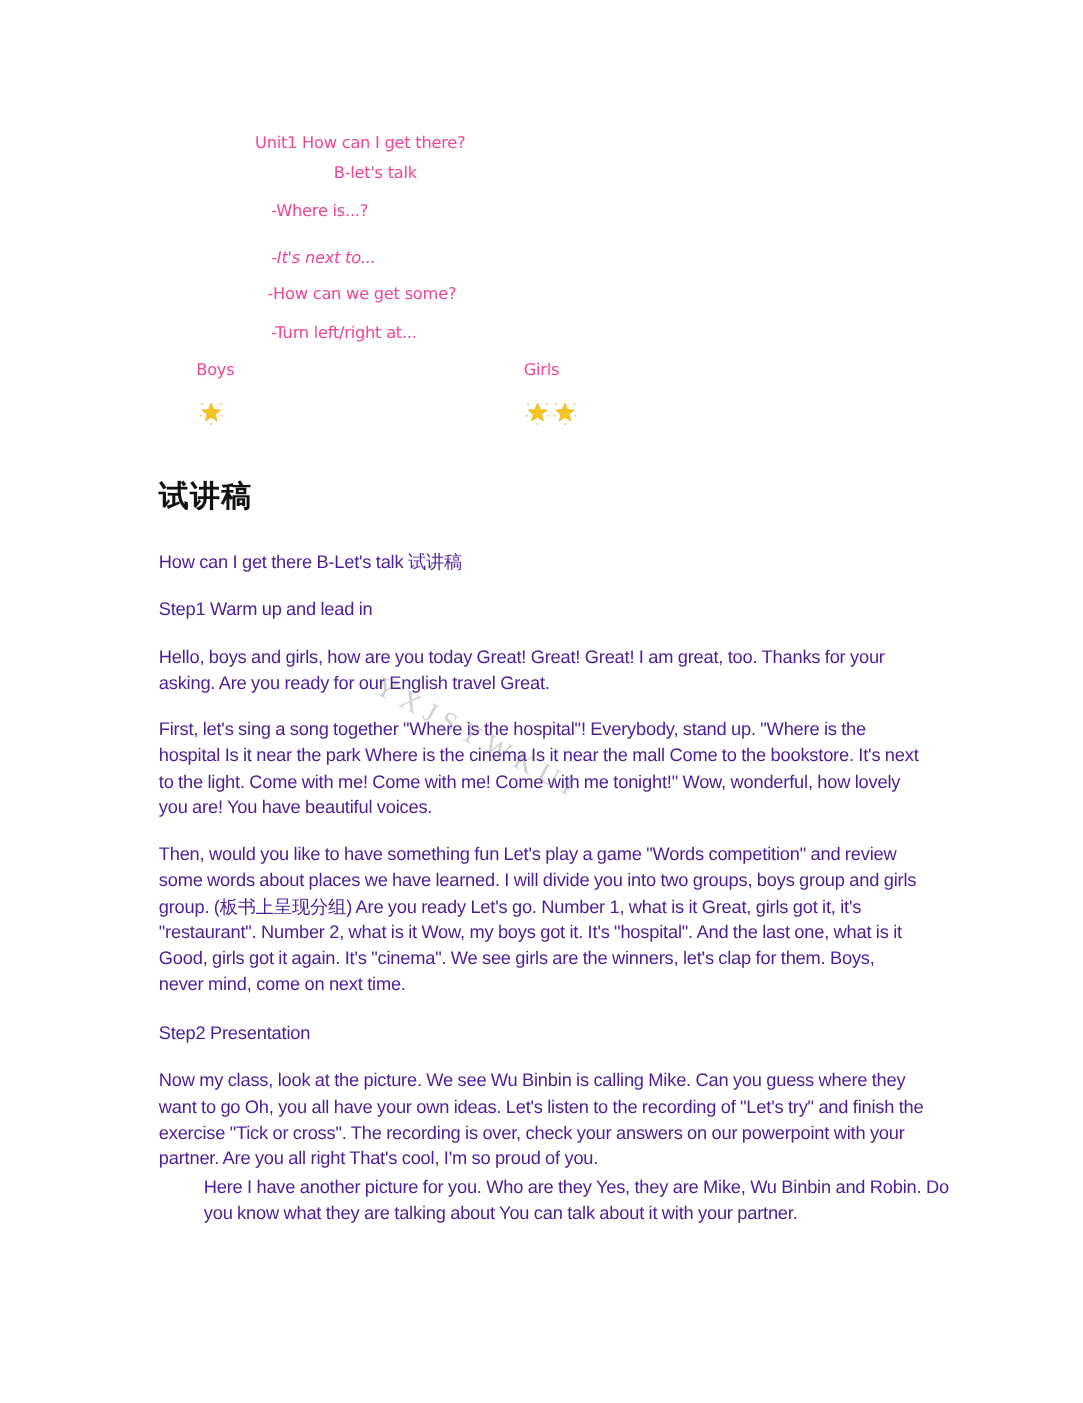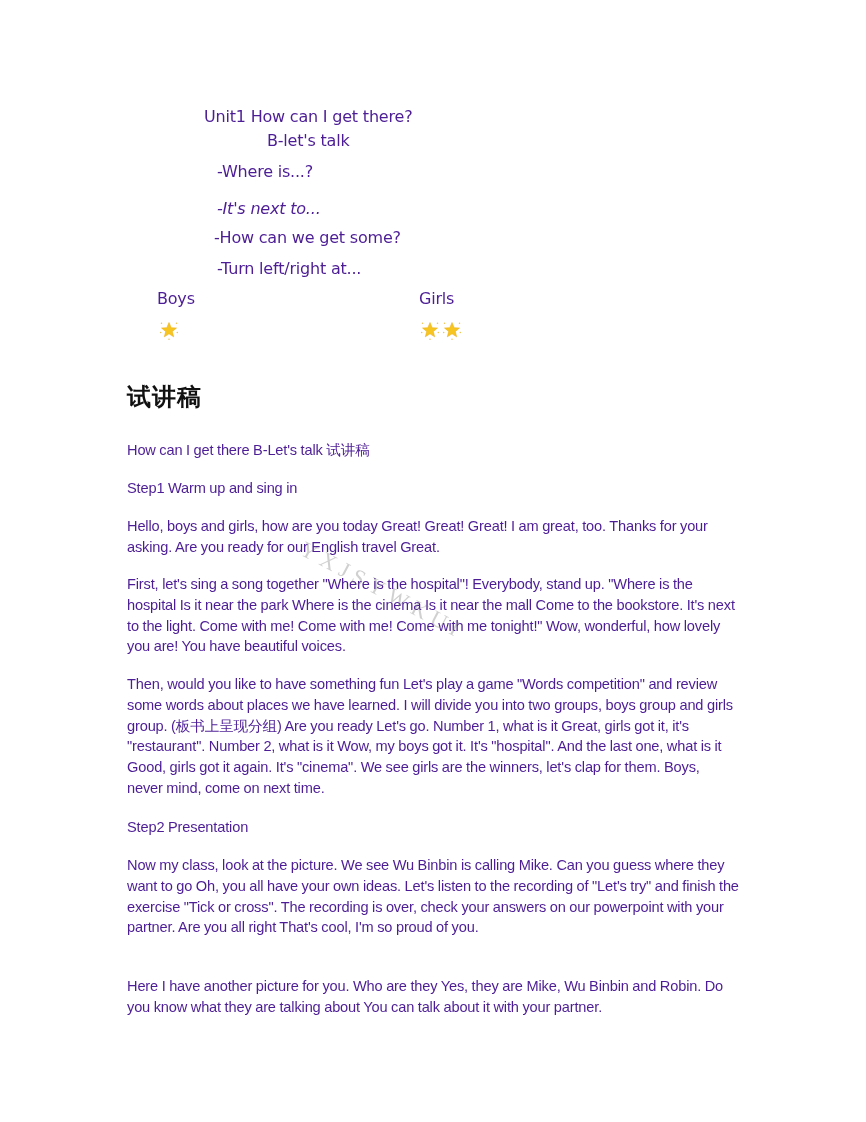--- a/index.html
+++ b/index.html
@@ -18,22 +18,22 @@
       position: absolute;
       left: 0; top: 0;
       width: 866px; height: 1122px;
     }
 
     
     .board { position: absolute; left: 0; top: 0; width: 866px; height: 360px; }
     .board-line {
       position: absolute;
       font-family: "DejaVu Sans", sans-serif;
-      font-size: 16px;
-      color: #4c1d95;
+      font-size: 13px;
+      color: #ec4899;
       white-space: nowrap;
       letter-spacing: -0.2px;
     }
     .board-title { left: 204px; top: 107px; }
     .board-subtitle { left: 267px; top: 131px; }
     .board-s1 { left: 217px; top: 162px; }
     .board-s2 { left: 217px; top: 199px; font-style: italic; }
     .board-s3 { left: 214px; top: 228px; }
     .board-s4 { left: 217px; top: 259px; }
     .group-label { top: 289px; }
@@ -75,21 +75,21 @@
       letter-spacing: -0.15px;
       word-spacing: -0.3px;
     }
     .p-title { top: 440px; }
     .p-step1 { top: 478px; }
     .p-hello { top: 516px; }
     .p-first { top: 574px; }
     .p-then { top: 674px; }
     .p-step2 { top: 817px; }
     .p-now { top: 855px; }
-    .p-here { top: 976px; }
+    .p-here { top: 940px; margin-left: 36px; }
 
     
     .watermark {
       position: absolute;
       left: 308px; top: 536px;
       font-family: "Liberation Serif", serif;
       font-size: 22px;
       color: rgba(120,120,120,0.35);
       letter-spacing: 6px;
       transform: rotate(28deg);
@@ -160,21 +160,21 @@
         <circle cx="2" cy="15" r="0.9" fill="#f2c34a"></circle>
           <circle cx="22" cy="15" r="0.9" fill="#f2c34a"></circle>
         <circle cx="12" cy="23" r="0.9" fill="#f2c34a"></circle>
       </svg>
     </div>
   </div>
 
   <h1 class="heading">试讲稿</h1>
 
   <p class="body-text p-title">How can I get there B-Let's talk 试讲稿</p>
-  <p class="body-text p-step1">Step1 Warm up and sing in</p>
+  <p class="body-text p-step1">Step1 Warm up and lead in</p>
   <p class="body-text p-hello">Hello, boys and girls, how are you today Great! Great! Great! I am great, too. Thanks for your asking. Are you ready for our English travel Great.</p>
   <p class="body-text p-first">First, let's sing a song together "Where is the hospital"! Everybody, stand up. "Where is the hospital Is it near the park Where is the cinema Is it near the mall Come to the bookstore. It's next to the light. Come with me! Come with me! Come with me tonight!" Wow, wonderful, how lovely you are! You have beautiful voices.</p>
   <p class="body-text p-then">Then, would you like to have something fun Let's play a game "Words competition" and review some words about places we have learned. I will divide you into two groups, boys group and girls group. (板书上呈现分组) Are you ready Let's go. Number 1, what is it Great, girls got it, it's "restaurant". Number 2, what is it Wow, my boys got it. It's "hospital". And the last one, what is it Good, girls got it again. It's "cinema". We see girls are the winners, let's clap for them. Boys, never mind, come on next time.</p>
   <p class="body-text p-step2">Step2 Presentation</p>
   <p class="body-text p-now">Now my class, look at the picture. We see Wu Binbin is calling Mike. Can you guess where they want to go Oh, you all have your own ideas. Let's listen to the recording of "Let's try" and finish the exercise "Tick or cross". The recording is over, check your answers on our powerpoint with your partner. Are you all right That's cool, I'm so proud of you.</p>
   <p class="body-text p-here">Here I have another picture for you. Who are they Yes, they are Mike, Wu Binbin and Robin. Do you know what they are talking about You can talk about it with your partner.</p>
 
   <div class="watermark">YXJSYWKUI</div>
 
 

